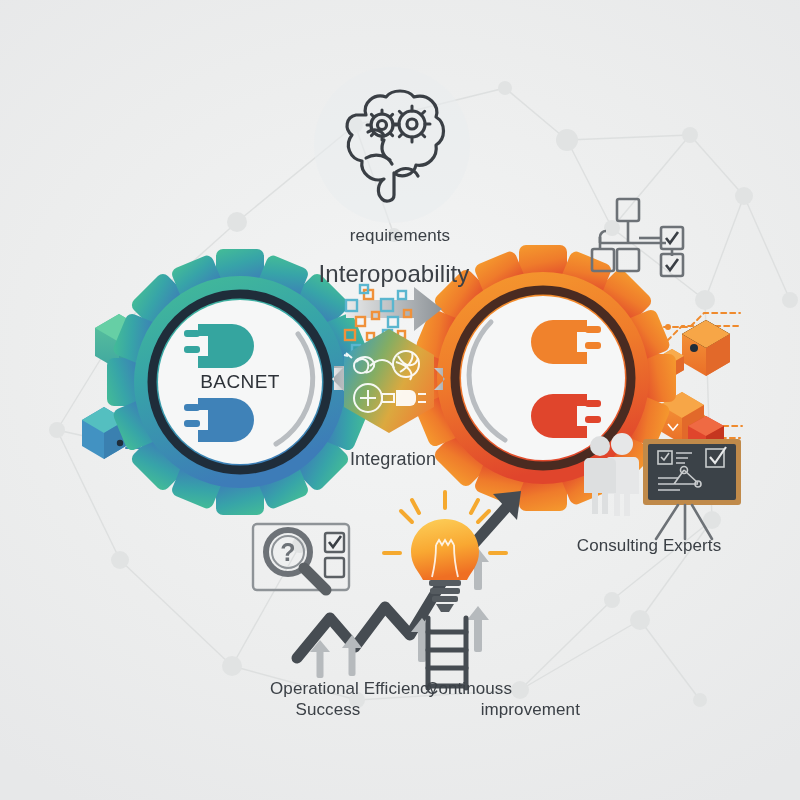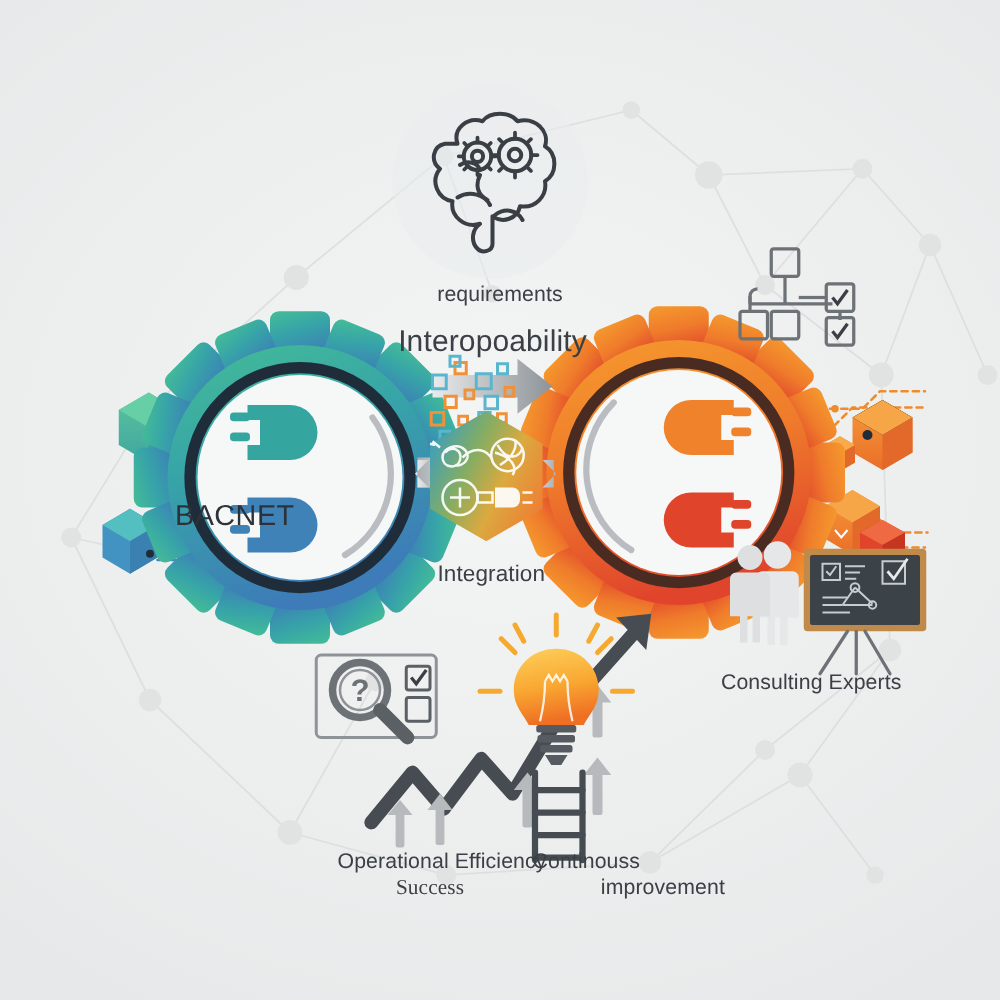--- a/index.html
+++ b/index.html
@@ -9,22 +9,22 @@
     background:#eceded;
   }
   #stage{position:relative;width:800px;height:800px;overflow:hidden;
     background:
       radial-gradient(ellipse 620px 520px at 400px 360px, #f4f5f5 0%, #eceded 62%, #e7e8e9 100%);
   }
   .bg-net{position:absolute;inset:0;pointer-events:none;}
   .label{position:absolute;color:#3b4046;font-size:17px;line-height:20px;
     text-align:center;white-space:nowrap;letter-spacing:.1px;}
   .label.wrap{white-space:normal;}
-  .gear-label{position:absolute;color:#2d3238;font-size:23px;letter-spacing:.4px;
-    white-space:nowrap;margin-top:28px;}
+  .gear-label{position:absolute;color:#2d3238;font-size:19px;letter-spacing:.4px;
+    white-space:nowrap;text-align:center;}
   .layer{position:absolute;}
 </style>
 </head>
 <body>
 
 <div id="stage">
 
   <svg class="bg-net" width="800" height="800" viewBox="0 0 800 800">
     <g stroke="#dcdede" stroke-width="1.4" fill="none" opacity=".95">
       <path d="M237 222 L121 326 M237 222 L355 125 M355 125 L505 88 M505 88 L567 140
@@ -481,21 +481,21 @@
   <div class="label" style="left:293px;top:449px;width:200px;font-size:18px;">Integration</div>
 
   <div class="label" style="left:549px;top:536px;width:200px;">Consulting Experts</div>
 
   <div class="label" style="left:426px;top:679px;width:200px;text-align:left;">
     <span>Continouss</span>
   </div>
   <div class="label" style="left:270px;top:679px;width:270px;text-align:left;">
     <span>Operational Efficiency</span>
   </div>
-  <div class="label" style="left:274px;top:700px;width:140px;text-align:center;font-family:Liberation Serif, serif;">
+  <div class="label" style="left:258px;top:700px;width:140px;text-align:center;">
     <span>Success</span>
   </div>
   <div class="label" style="left:400px;top:700px;width:180px;text-align:right;">
     <span>improvement</span>
   </div>
 
   <div class="gear-label" style="left:140px;top:371px;width:200px;">BACNET</div>
 
 </div>
 

